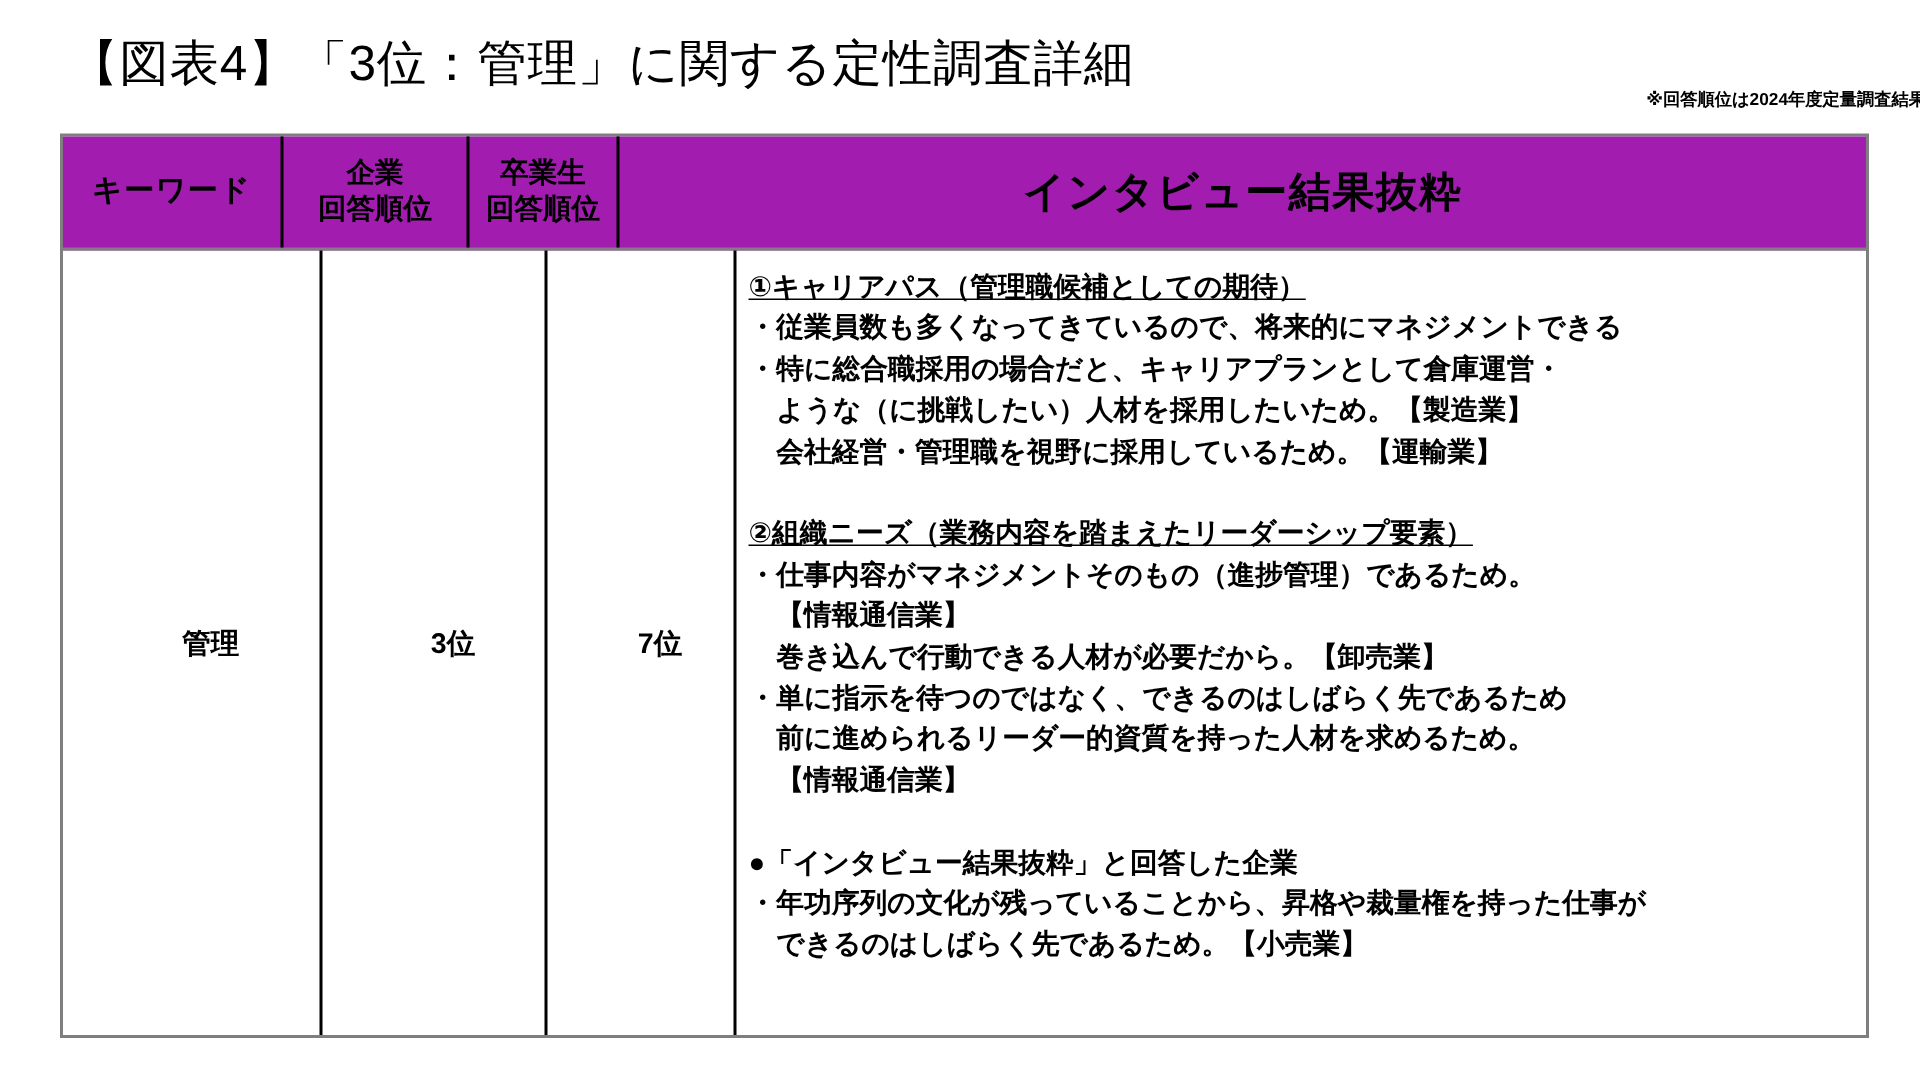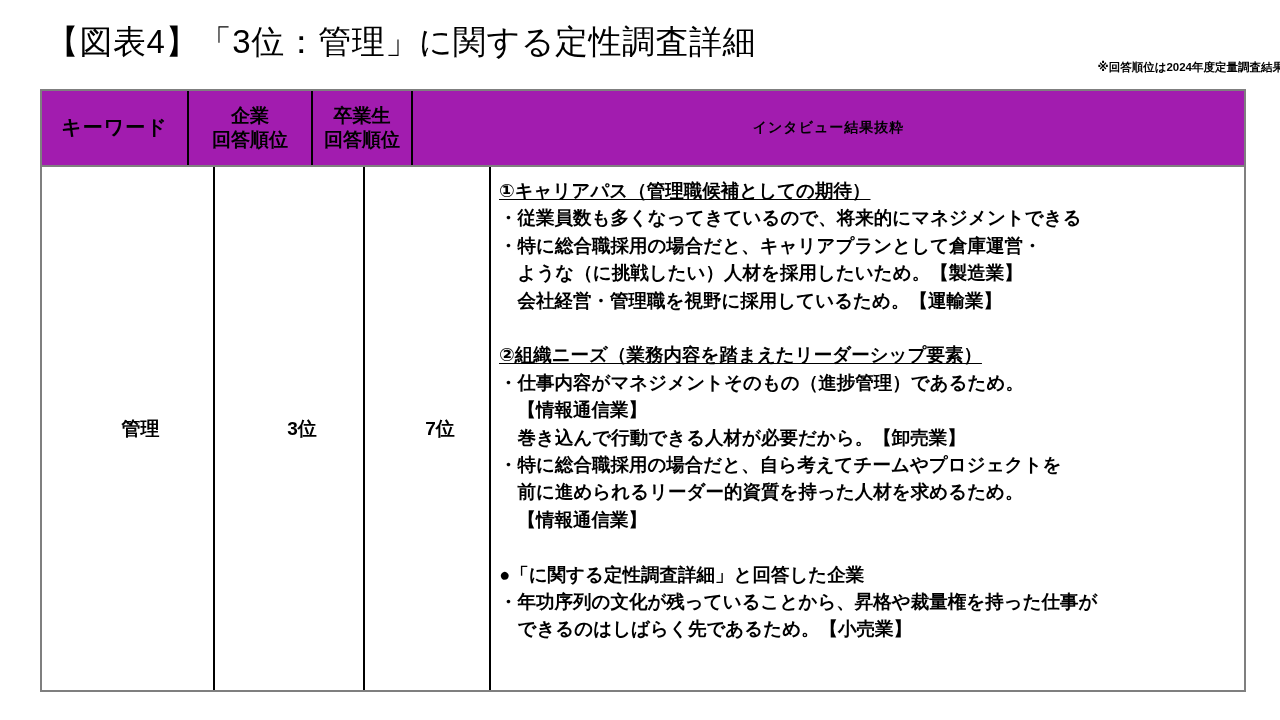--- a/index.html
+++ b/index.html
@@ -81,21 +81,21 @@
   #header-row .cell:last-child { border-right: none; }
 
   .col-keyword  { width: 147px; }
   .col-company  { width: 124px; }
   .col-alumni   { width: 100px; }
   .col-excerpt  { flex: 1 1 auto; }
 
   #header-row .col-keyword { font-size: 20px; letter-spacing: 1px; }
   #header-row .col-company,
   #header-row .col-alumni { font-size: 19px; }
-  #header-row .col-excerpt { font-size: 14px; letter-spacing: 1px; }
+  #header-row .col-excerpt { font-size: 28px; letter-spacing: 1px; }
 
   #body-row {
     height: 523px;
   }
   #body-row .cell {
     box-sizing: border-box;
     border-right: 2px solid #000000;
   }
   #body-row .cell:last-child { border-right: none; }
 
@@ -167,23 +167,23 @@
         <div class="blk blk-head">①キャリアパス（管理職候補としての期待）</div>
         <div class="blk blk-line">・従業員数も多くなってきているので、将来的にマネジメントできる</div>
         <div class="blk blk-line">・特に総合職採用の場合だと、キャリアプランとして倉庫運営・</div>
         <div class="blk blk-line">　ような（に挑戦したい）人材を採用したいため。【製造業】</div>
         <div class="blk blk-line">　会社経営・管理職を視野に採用しているため。【運輸業】</div>
         <div class="spacer"></div>
         <div class="blk blk-head">②組織ニーズ（業務内容を踏まえたリーダーシップ要素）</div>
         <div class="blk blk-line">・仕事内容がマネジメントそのもの（進捗管理）であるため。</div>
         <div class="blk blk-line">　【情報通信業】</div>
         <div class="blk blk-line">　巻き込んで行動できる人材が必要だから。【卸売業】</div>
-        <div class="blk blk-line">・特に総合職採用の場合だと、自ら考えてチームやプロジェクトを</div>
+        <div class="blk blk-line">・単に指示を待つのではなく、できるのはしばらく先であるため</div>
         <div class="blk blk-line">　前に進められるリーダー的資質を持った人材を求めるため。</div>
         <div class="blk blk-line">　【情報通信業】</div>
         <div class="spacer"></div>
-        <div class="blk blk-head-plain">●「に関する定性調査詳細」と回答した企業</div>
+        <div class="blk blk-head-plain">●「インタビュー結果抜粋」と回答した企業</div>
         <div class="blk blk-line">・年功序列の文化が残っていることから、昇格や裁量権を持った仕事が</div>
         <div class="blk blk-line">　できるのはしばらく先であるため。【小売業】</div>
       </div>
   </div>
 
 </div>
 
 </body></html>

